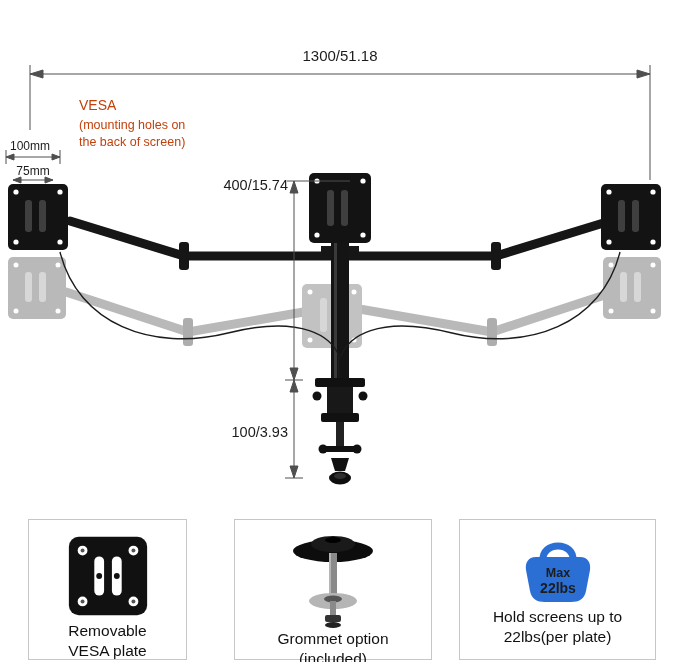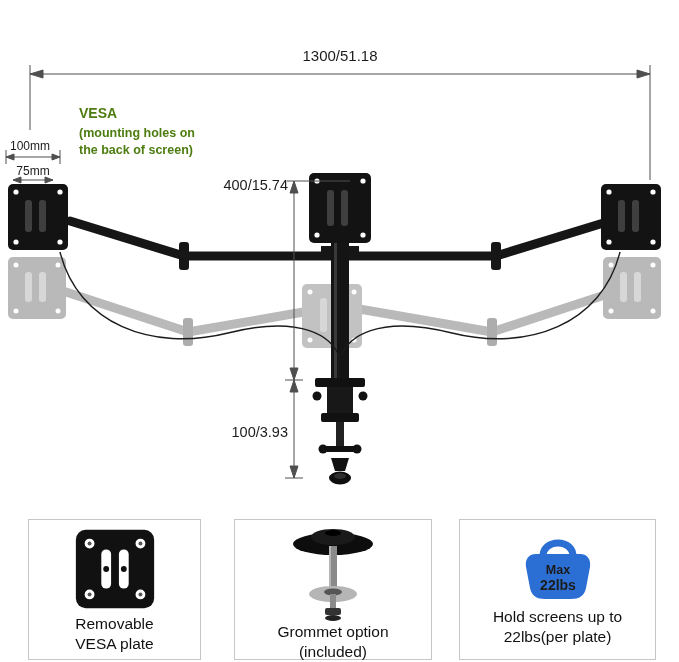--- a/index.html
+++ b/index.html
@@ -14,37 +14,37 @@
   .title {
     position:absolute; top:2px; right:14px;
     font-size:19px; letter-spacing:.2px; color:#000;
   }
 
   .diagram { position:absolute; top:0; left:0; }
 
   svg text { font-family:"Liberation Sans", sans-serif; fill:#1c1c1c; }
 
   .vesa-note {
-    position:absolute; left:79px; top:104px;
-    font-size:12.5px; line-height:1.4; color:#4d7c0f;font-weight:bold;
+    position:absolute; left:79px; top:96px;
+    font-size:12.5px; line-height:1.4; color:#c2410c;
   }
   .vesa-note .v-title { font-size:14px; display:block; margin-bottom:1px; }
 
   .cable-label {
     position:absolute; left:386px; top:363px;
     font-size:15px; color:#111;
   }
 
   .feature-box {
     position:absolute; top:519px; height:141px;
     border:1px solid #c6c6c6; background:#fff;
     display:flex; flex-direction:column; align-items:center;
-    justify-content:space-between; padding:4px 4px 12px;
-  }
-  .feature-box.f1 { left:28px;  width:173px; }
+    justify-content:space-between; padding:11px 4px 12px;
+  }
+  .feature-box.f1 { left:28px;  width:159px; }
   .feature-box.f2 { left:234px; width:198px; }
   .feature-box.f3 { left:459px; width:197px; }
 
   .feature-label {
     font-size:15.5px; line-height:1.28; text-align:center; color:#111;
   }
   .icon-wrap { flex:1; display:flex; align-items:center; justify-content:center; }
 </style>
 </head>
 <body>

